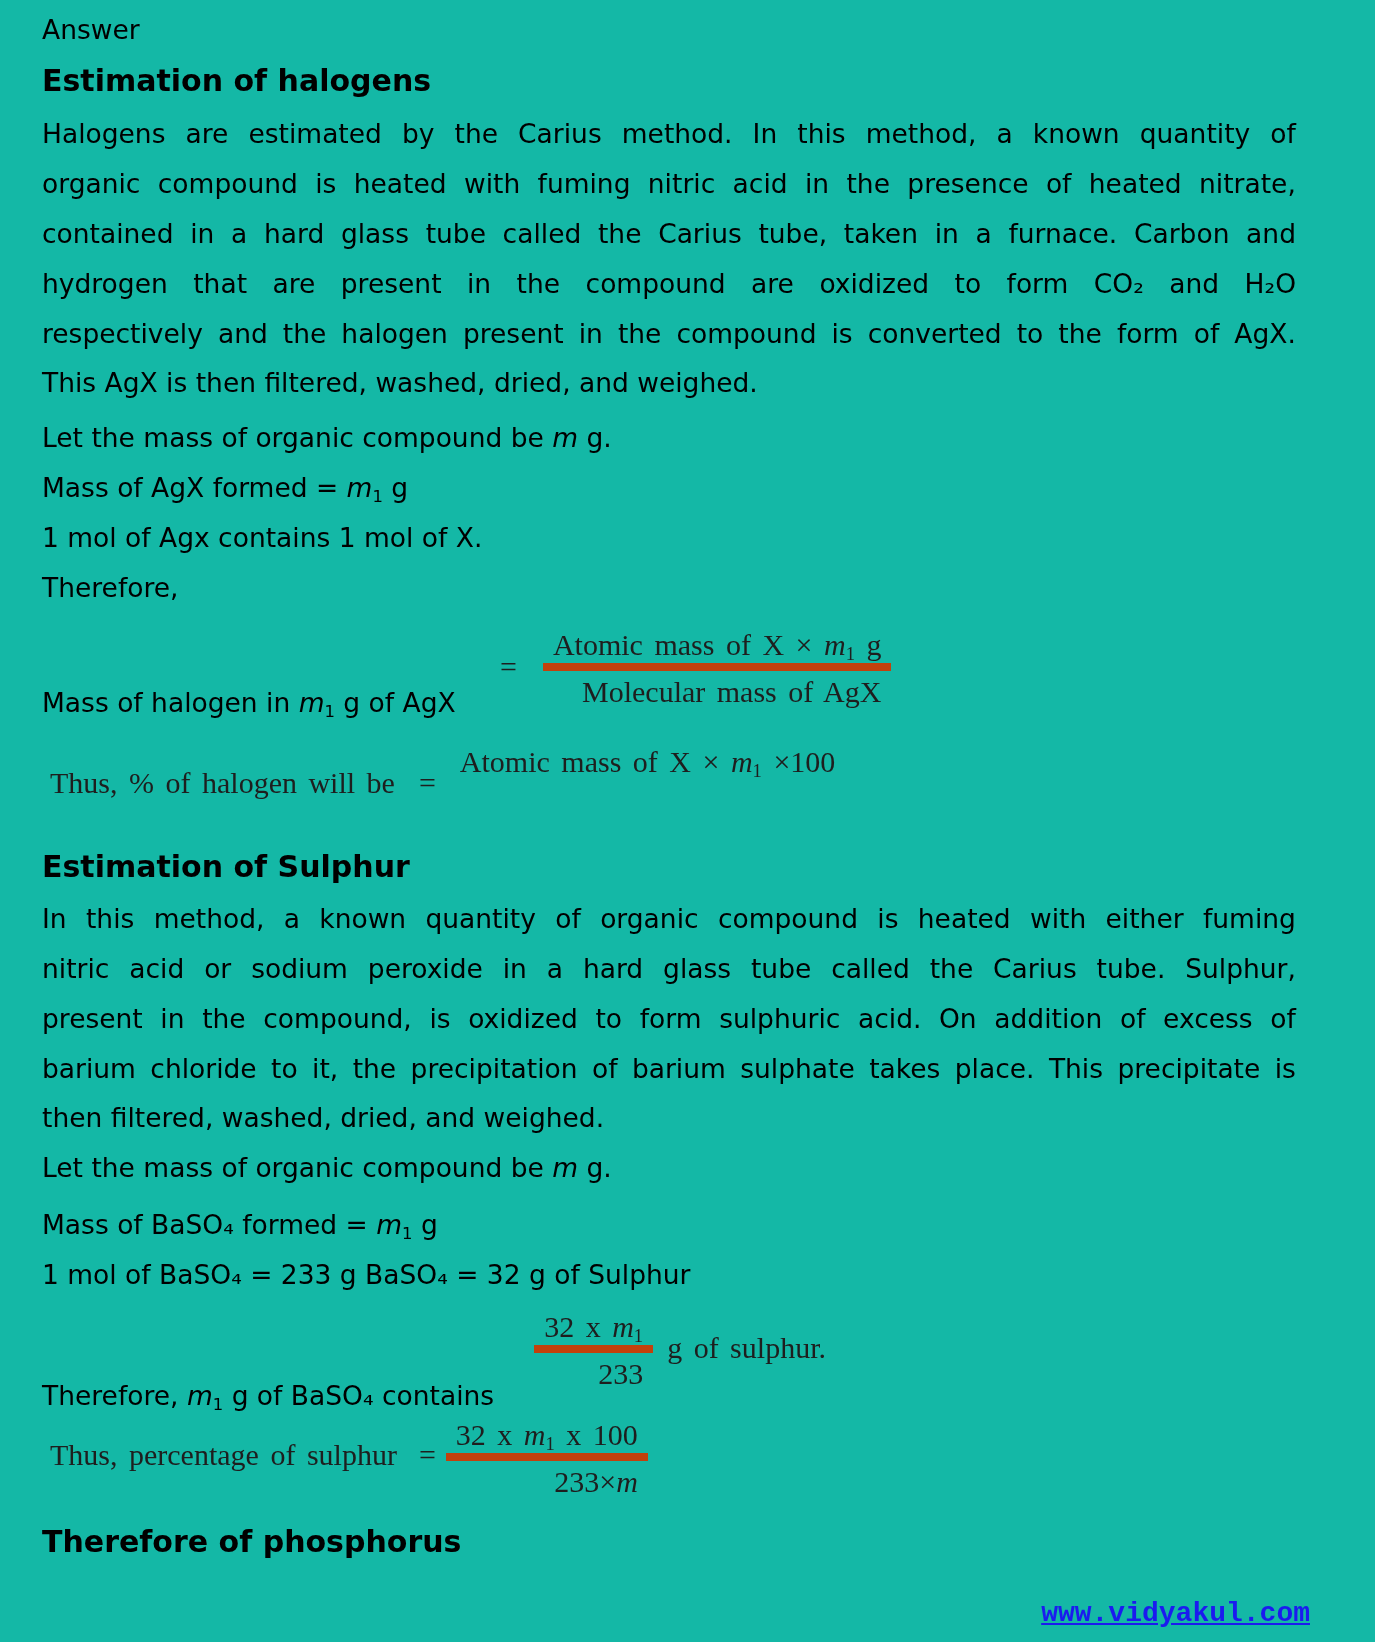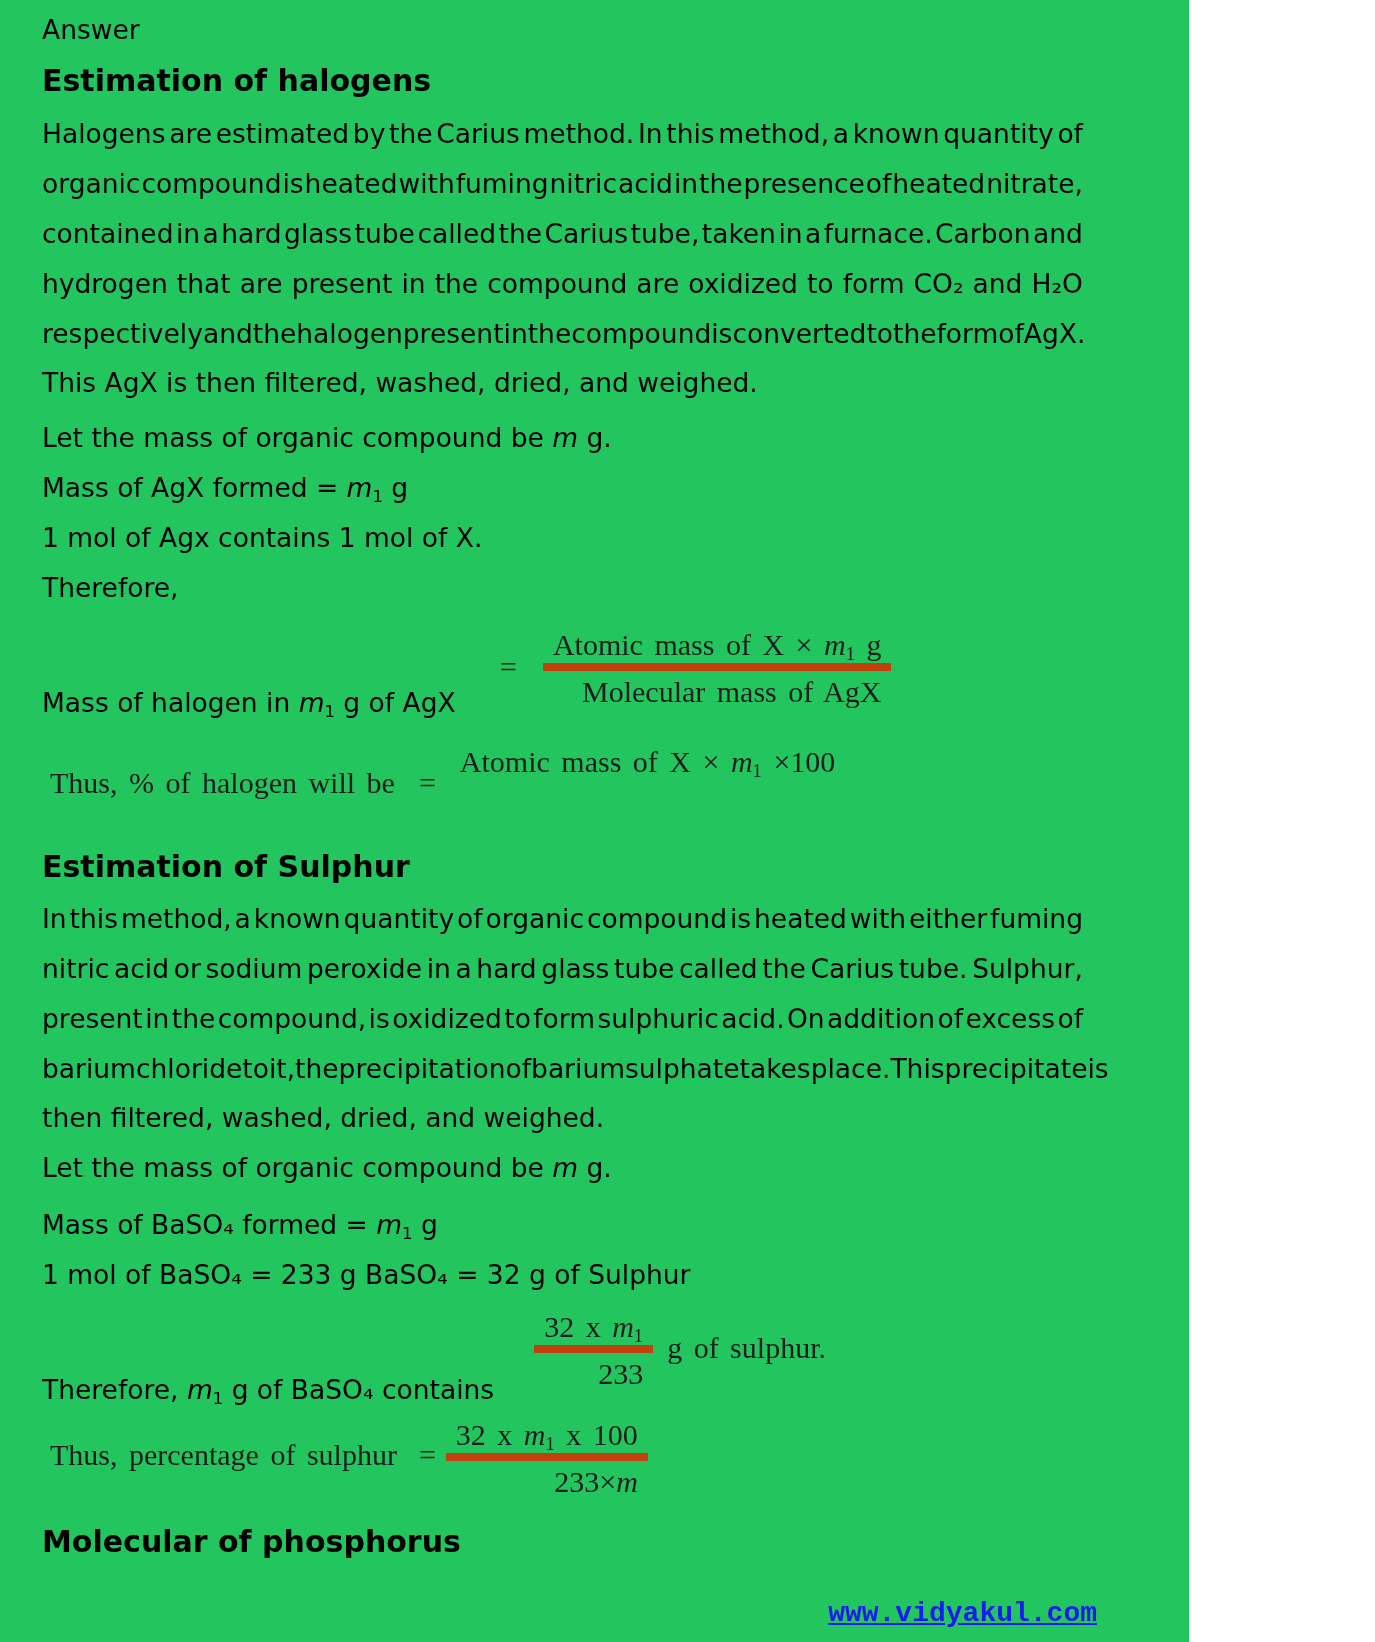--- a/index.html
+++ b/index.html
@@ -1,24 +1,24 @@
 <!DOCTYPE html>
 <html><head>
 <meta charset="utf-8">
 <style>
   * { margin:0; padding:0; box-sizing:border-box; }
   html,body { background:#ffffff; }
   .page {
     position:relative;
-    width:1189px; height:1642px;
-    background:#22c55e;
+    width:1375px; height:1642px;
+    background:#14b8a6;
     color:#000000;
     font-family:"DejaVu Sans", sans-serif;
     font-size:26.5px;
-    padding:16px 106px 0 42px;
+    padding:16px 79px 0 42px;
     overflow:hidden;
   }
   .answer { height:28px; line-height:28px; }
   h2.sec {
     font-size:30px; font-weight:bold; color:#000;
     height:30px; line-height:30px;
     font-family:"DejaVu Sans", sans-serif;
   }
   .h1m { margin-top:22px; }
   .para {}
@@ -60,21 +60,21 @@
   .row-eq2 { height:124px; }
   .row-eq3 { height:100px; }
   .row-eq4 { height:105px; }
   .off-eq1-label { top:72px; width:440px; }
   .off-eq1-eq   { top:36px; margin-left:18px; }
   .off-eq1-frac { margin-top:14px; margin-left:26px; }
   .row-eq2 { padding-left:8px; }
   .off-eq2-label { top:37px; }
   .off-eq2-eq   { top:37px; margin-left:24px; }
   .off-eq2-frac { margin-top:16px; margin-left:14px; }
-  .off-eq3-label { top:72px;text-align:right; }
+  .off-eq3-label { top:78px;text-align:right; }
   .off-eq3-frac { margin-top:9px; margin-left:40px; }
   .off-eq3-tail { top:30px; margin-left:14px; }
   .row-eq4 { padding-left:8px; }
   .off-eq4-label { top:37px; }
   .off-eq4-eq   { top:37px; margin-left:22px; }
   .off-eq4-frac { margin-top:17px; margin-left:10px; }
   .h3m { margin-top:22px; }
   
   .footer {
     margin-top:40px; margin-right:-14px;
@@ -296,19 +296,19 @@
 
   <div class="eq-row row-eq4">
     <div class="eq-label eq-serif off-eq4-label">Thus, percentage of sulphur</div>
     <div class="eq-equals eq-serif off-eq4-eq">=</div>
     <div class="frac eq-serif off-eq4-frac">
       <div class="num"><span>32 x </span><i>m</i><sub>1</sub><span> x 100</span></div>
       <div class="den"><span>233×</span><i>m</i></div>
     </div>
   </div>
 
-  <h2 class="sec h3m">Molecular of phosphorus</h2>
+  <h2 class="sec h3m">Therefore of phosphorus</h2>
 
   <div class="footer">
     <a href="#">www.vidyakul.com</a>
   </div>
 
 </div>
 
 </body></html>

